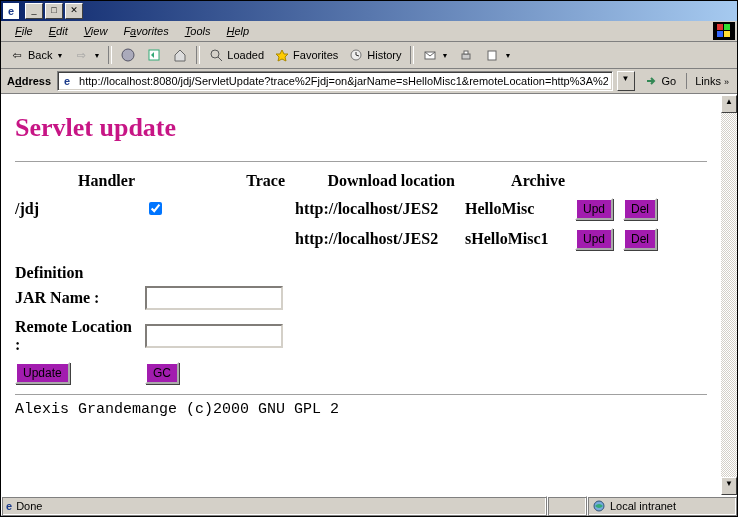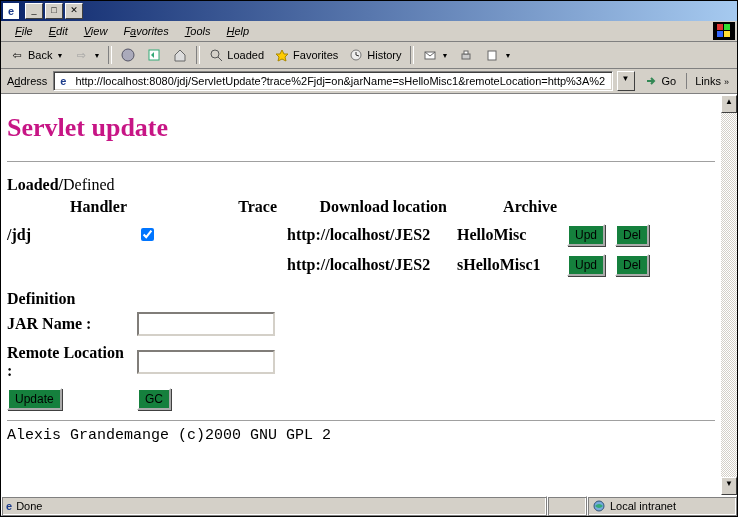--- a/index.html
+++ b/index.html
@@ -129,21 +129,21 @@
   }
   
   .addressbar {
     height: 24px;
     display: flex;
     align-items: center;
     padding: 0 4px;
     gap: 4px;
     border-bottom: 1px solid #808080;
   }
-  .addressbar .lbl { padding: 0 2px; }
+  .addressbar .lbl { padding: 0 2px; font-weight: bold; }
   .addressbar .urlbox {
     flex: 1;
     height: 20px;
     display: flex;
     align-items: center;
     background: #fff;
     border: 1px solid #808080;
     border-right-color: #fff;
     border-bottom-color: #fff;
     box-shadow: inset 1px 1px 0 #404040, inset -1px -1px 0 #d4d0c8;
@@ -194,21 +194,21 @@
   }
   
   .content-wrap {
     flex: 1;
     display: flex;
     background: #fff;
     border-top: 1px solid #fff;
   }
   .content {
     flex: 1;
-    padding: 10px 6px;
+    padding: 10px 14px;
     overflow: auto;
     font-family: "Times New Roman", serif;
     font-size: 16px;
     color: #000;
   }
   .content h1 {
     font-family: "Times New Roman", serif;
     color: #c71585;
     font-weight: bold;
     font-size: 26px;
@@ -230,21 +230,21 @@
     font-weight: bold;
     padding: 4px 10px 4px 0;
   }
   .content td {
     padding: 4px 10px 4px 0;
     vertical-align: middle;
   }
   .content .btn3d {
     font-family: "MS Sans Serif", Tahoma, sans-serif;
     font-size: 12px;
-    background: #15803d;
+    background: #a21caf;
     border: 2px outset #fff;
     padding: 2px 6px;
     cursor: default;
     box-shadow: 1px 1px 0 #404040;
   }
   .content input[type=text] {
     font-family: "MS Sans Serif", Tahoma, sans-serif;
     font-size: 12px;
     border: 2px inset #d4d0c8;
     padding: 2px;
@@ -436,23 +436,20 @@
         </span>
       <span>Go</span>
     </div>
     <span class="links"><span>Links</span> <span style="font-size:9px">»</span></span>
   </div>
 
   <div class="content-wrap">
     <div class="content">
       <h1>Servlet update</h1>
       <hr>
-      <div class="loaddef">
-        <b><span>Loaded</span>/</b><span>Defined</span>
-      </div>
 
       <table>
         <tbody>
             <tr>
           <th style="width:120px">Handler</th>
           <th style="width:140px">Trace</th>
           <th style="width:160px">Download location</th>
           <th style="width:100px">Archive</th>
           <th></th>
               <th></th>

